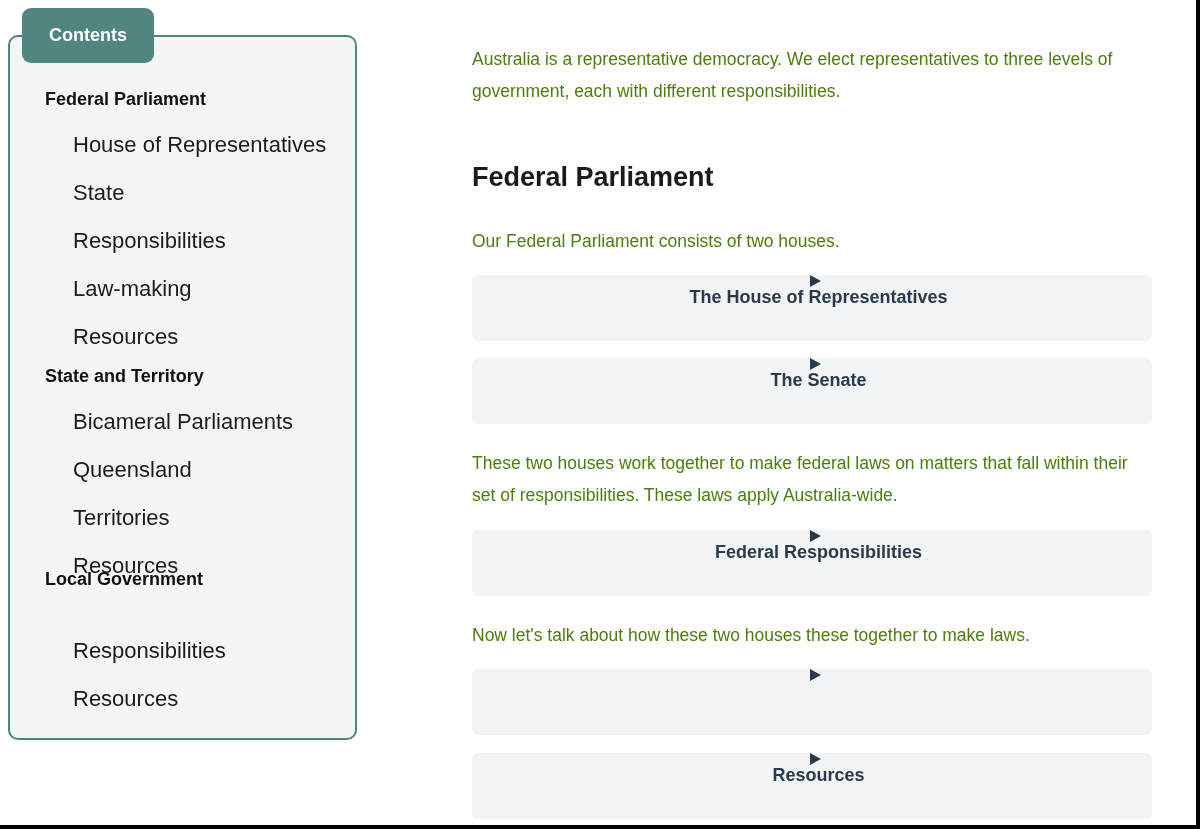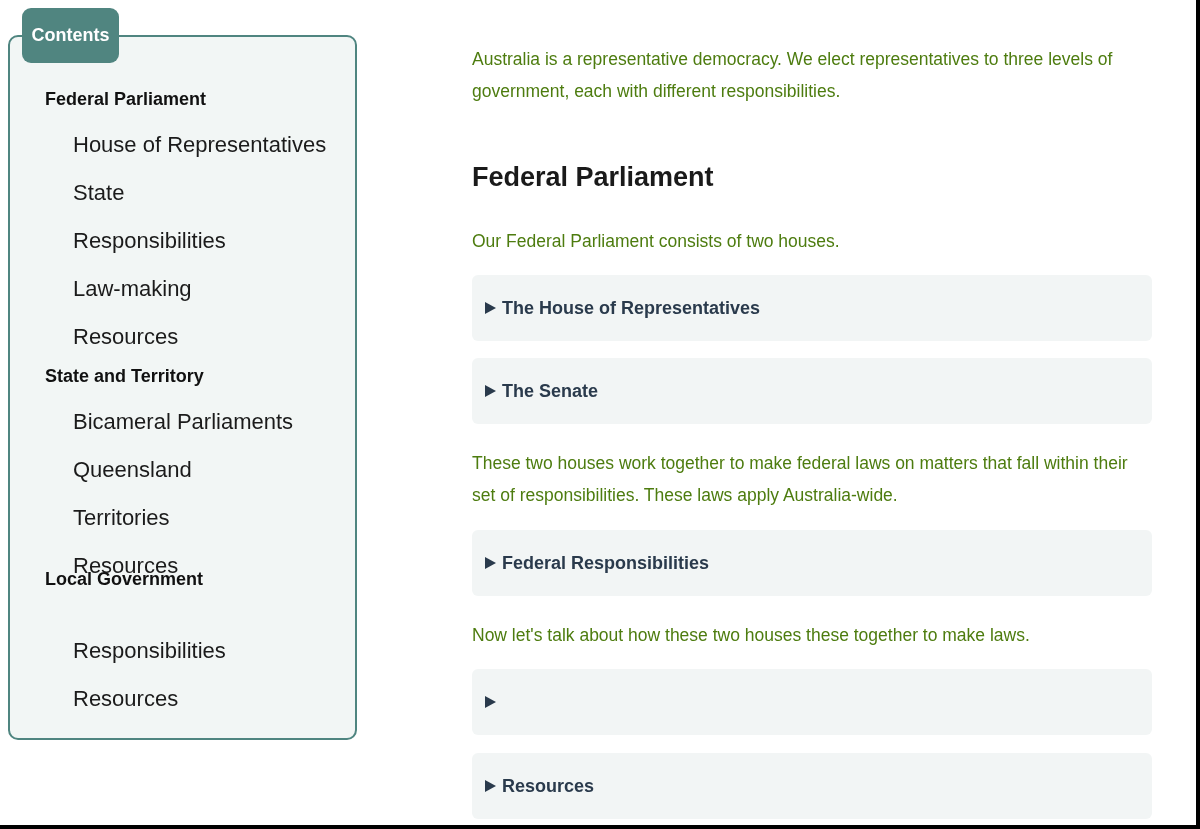--- a/index.html
+++ b/index.html
@@ -12,39 +12,39 @@
     }
     
     .toc {
       position: absolute; left: 8px; top: 35px;
       width: 349px; height: 705px;
       border: 2px solid #4f8580; border-radius: 10px;
       background: #f2f6f5;
     }
     .toc-badge {
       position: absolute; left: 22px; top: 8px;
-      width: 97px; height: 55px;
+      width: 132px; height: 55px;
       background: #508580; border-radius: 9px;
       color: #ffffff; font-weight: bold; font-size: 18px;
       display: flex; align-items: center; justify-content: center;
       z-index: 2;
     }
     .toc-list { position: absolute; left: 0; top: 0; width: 100%; }
     .toc-group { position: absolute; left: 35px; font-weight: bold; font-size: 18px; color: #111; }
     .toc-item { position: absolute; left: 63px; font-size: 22px; color: #1b1b1b; }
 
     
     .main { position: absolute; left: 472px; top: 0; width: 680px; color: #444; }
     .para { position: absolute; left: 0; font-size: 17.5px; line-height: 32px; color: #4d7c0f; width: 680px; }
     .h2 { position: absolute; left: 0; top: 162px; font-size: 27px; font-weight: bold; color: #1a1a1a; }
     .details {
       position: absolute; left: 0; width: 680px; height: 66px;
       background: #f2f5f5; border-radius: 6px;
       display: flex; align-items: center; padding-left: 13px;
-      color: #2a3a4c; font-weight: bold; font-size: 18px; cursor: pointer;
+      color: #2a3a4c; font-weight: bold; font-size: 18px; cursor: pointer; flex-direction: column;
     }
     .tri {
       width: 0; height: 0; margin-right: 6px;
       border-top: 6px solid transparent; border-bottom: 6px solid transparent;
       border-left: 11px solid #2a3a4c;
     }
   </style>
 </head>
 <body>
 

